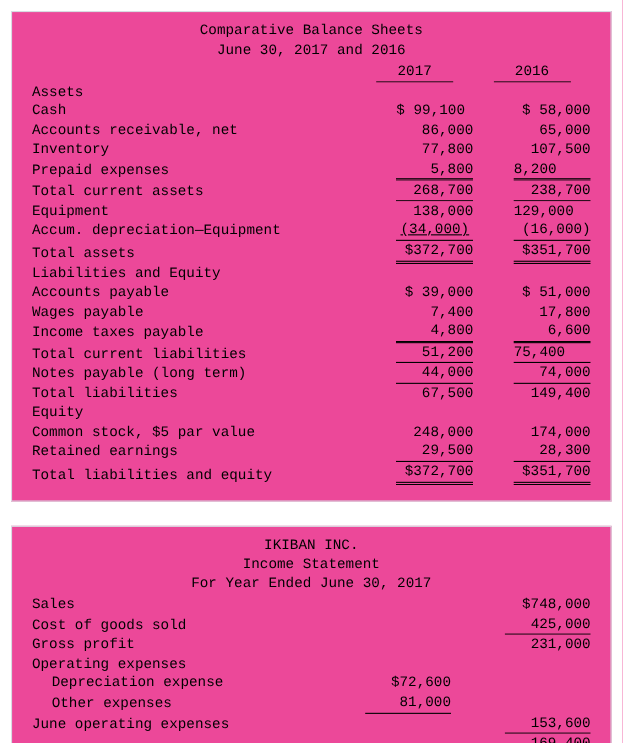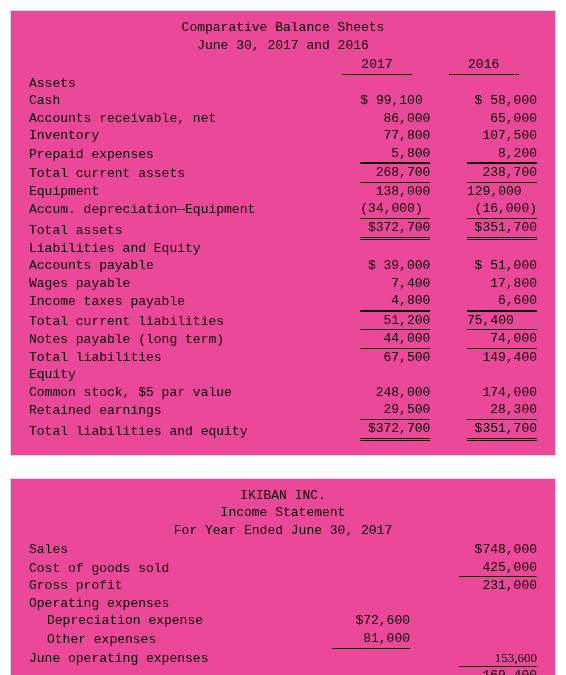--- a/index.html
+++ b/index.html
@@ -90,35 +90,35 @@
           <td class="num"><span class="" style="display:inline-block;min-width:70px;text-align:right;">65,000</span></td>
         </tr>
         <tr>
           <td class="label">Inventory</td>
           <td class="num"><span class="" style="display:inline-block;min-width:70px;text-align:right;">77,800</span></td>
           <td class="num"><span class="" style="display:inline-block;min-width:70px;text-align:right;">107,500</span></td>
         </tr>
         <tr>
           <td class="label">Prepaid expenses</td>
           <td class="num"><span class="ul-thin" style="display:inline-block;min-width:70px;text-align:right;">5,800</span></td>
-          <td class="num"><span class="ul-thin" style="display:inline-block;min-width:70px;text-align:right;">8,200</span></td>
+          <td class="num"><span class="ul-thin" style="display:inline-block;min-width:70px;text-align:left;">8,200</span></td>
         </tr>
         <tr>
           <td class="label">Total current assets</td>
           <td class="num"><span class="ul-total" style="display:inline-block;min-width:70px;text-align:right;">268,700</span></td>
           <td class="num"><span class="ul-total" style="display:inline-block;min-width:70px;text-align:right;">238,700</span></td>
         </tr>
         <tr>
           <td class="label">Equipment</td>
           <td class="num"><span class="" style="display:inline-block;min-width:70px;text-align:right;">138,000</span></td>
           <td class="num"><span class="" style="display:inline-block;min-width:70px;text-align:left;font-family:Liberation Mono, monospace;">129,000</span></td>
         </tr>
         <tr>
           <td class="label">Accum. depreciation—Equipment</td>
-          <td class="num"><span class="ul-thin" style="display:inline-block;min-width:70px;text-align:left;">(34,000)</span></td>
+          <td class="num"><span class="ul-thin" style="display:inline-block;min-width:70px;text-align:center;text-decoration:underline;">(34,000)</span></td>
           <td class="num"><span class="ul-thin" style="display:inline-block;min-width:70px;text-align:right;">(16,000)</span></td>
         </tr>
         <tr>
           <td colspan="3" class="spacer-row"></td>
         </tr>
         <tr>
           <td class="label">Total assets</td>
           <td class="num"><span class="ul-double" style="display:inline-block;min-width:70px;text-align:right;">$372,700</span></td>
           <td class="num"><span class="ul-double" style="display:inline-block;min-width:70px;text-align:right;">$351,700</span></td>
         </tr>
@@ -226,21 +226,21 @@
           <td class="num"></td>
         </tr>
         <tr>
           <td class="label indent1">Other expenses</td>
           <td class="num"><span class="ul-thin" style="display:inline-block;min-width:78px;text-align:right;">81,000</span></td>
           <td class="num"></td>
         </tr>
         <tr>
           <td class="label ">June operating expenses</td>
           <td class="num"></td>
-          <td class="num"><span class="ul-thin" style="display:inline-block;min-width:78px;text-align:right;font-family:Liberation Serif, serif;">153,600</span></td>
+          <td class="num"><span class="ul-thin" style="display:inline-block;min-width:78px;text-align:right;">153,600</span></td>
         </tr>
         <tr>
           <td class="label "></td>
           <td class="num"></td>
           <td class="num"><span class="" style="display:inline-block;min-width:78px;text-align:right;">169,400</span></td>
         </tr>
         <tr>
           <td colspan="3" class="spacer-row"></td>
         </tr>
       </tbody>

